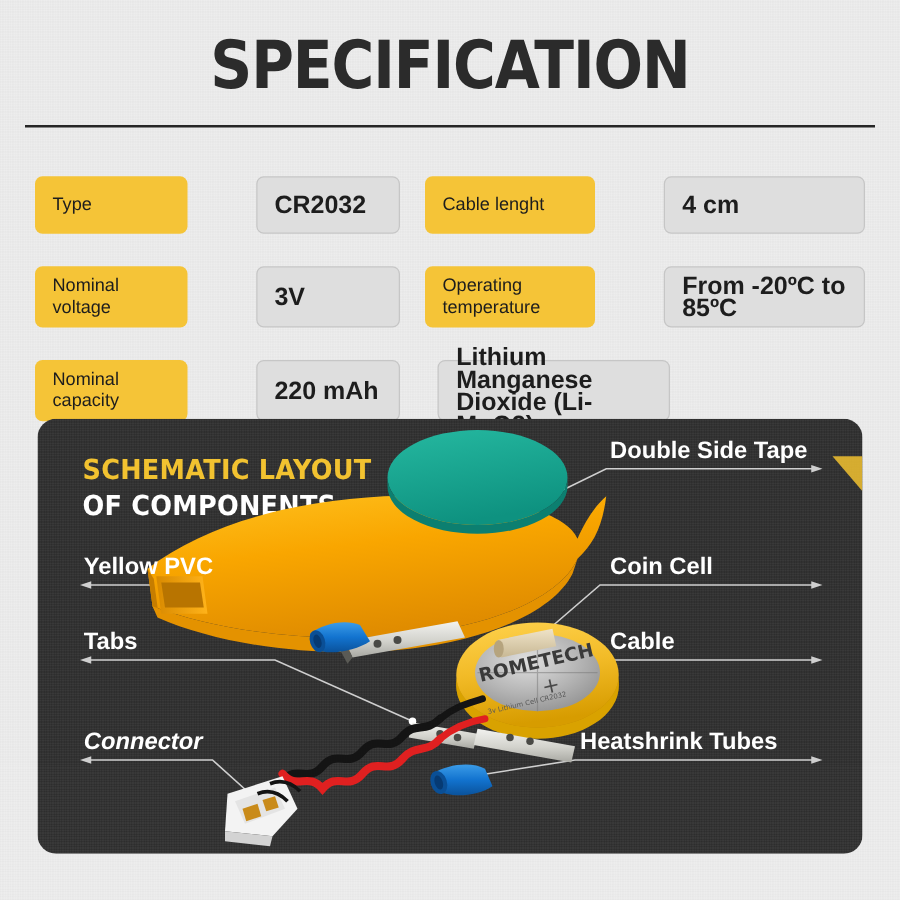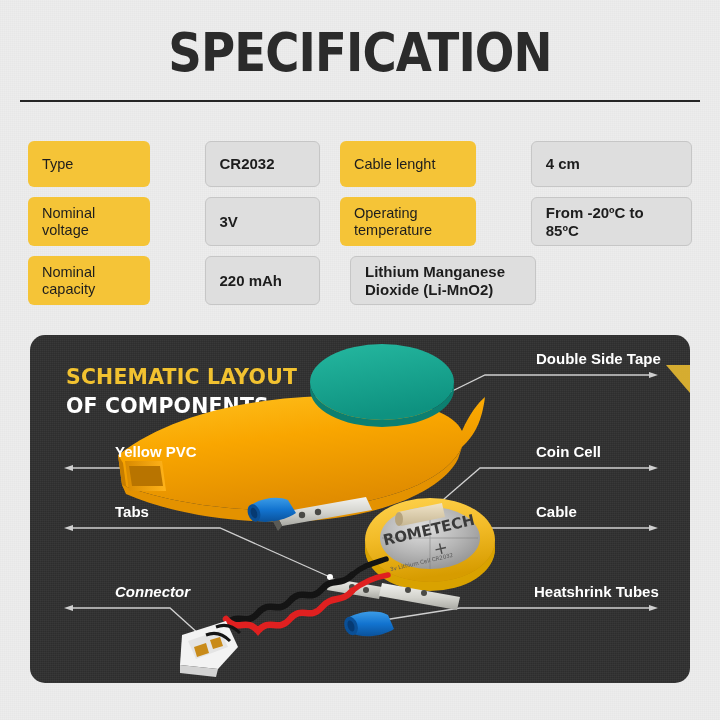--- a/index.html
+++ b/index.html
@@ -34,42 +34,42 @@
   }
 
   
   .spec{
     position:absolute;left:28px;top:141px;width:664px;
   }
   .spec-col{position:absolute;top:0;}
   .spec-col.left{left:0;width:292px;}
   .spec-col.right{left:312px;width:352px;}
 
-  .row{position:relative;margin-bottom:10px;display:flex;gap:45px;}
+  .row{position:relative;margin-bottom:26px;display:flex;gap:45px;}
   .row.r1{height:46px;}
   .row.r2{height:49px;}
   .row.r3{height:49px;}
 
   .cell-label{
     border-radius:6px;
     background:#f5c437;
     color:#1d1d1d;
     display:flex;align-items:center;
     padding:0 14px;
     font-size:14.5px;line-height:17px;
     box-sizing:border-box;
   }
   .cell-value{
     border-radius:6px;
     background:#dedede;
     border:1px solid #c6c6c6;
     color:#1d1d1d;
     display:flex;align-items:center;
     padding:0 14px;
-    font-size:15px;line-height:18px;
+    font-size:20px;line-height:18px;
     font-weight:bold;
     box-sizing:border-box;
   }
   .left .cell-label{width:145px;}
   .left .cell-value{width:137px;margin-left:10px;}
   .right .cell-label{width:156px;}
   .right .cell-value{width:186px;margin-left:10px;}
 
   
   .panel{
@@ -86,21 +86,21 @@
     color:#f2c230;font-weight:bold;font-size:22px;line-height:25px;
     letter-spacing:.2px;font-family:"DejaVu Sans", sans-serif;
     transform:scaleX(.93);transform-origin:left center;
   }
   .panel-head .l2{
     color:#ffffff;font-weight:bold;font-size:22px;line-height:25px;
     letter-spacing:.2px;margin-top:4px;font-family:"DejaVu Sans", sans-serif;
     transform:scaleX(.93);transform-origin:left center;
   }
 
-  .callout{position:absolute;color:#ffffff;font-size:15px;font-weight:bold;white-space:nowrap;margin-left:48px;}
+  .callout{position:absolute;color:#ffffff;font-size:19px;font-weight:bold;white-space:nowrap;}
   .callout.l{text-align:left;}
   .callout.r{text-align:left;}
 
   .art{position:absolute;left:0;top:0;width:660px;height:348px;}
   svg{display:block;}
 </style>
 </head>
 <body>
 
 <div class="page">
@@ -349,16 +349,16 @@
       </g>
     </svg>
 
     <div class="callout l" style="left:37px;top:108px;">Yellow PVC</div>
     <div class="callout l" style="left:37px;top:168px;">Tabs</div>
     <div class="callout l" style="left:37px;top:248px;font-style:italic;">Connector</div>
 
     <div class="callout r" style="left:458px;top:15px;">Double Side Tape</div>
     <div class="callout r" style="left:458px;top:108px;">Coin Cell</div>
     <div class="callout r" style="left:458px;top:168px;">Cable</div>
-    <div class="callout r" style="left:456px;top:248px;">Heatshrink Tubes</div>
+    <div class="callout r" style="left:434px;top:248px;">Heatshrink Tubes</div>
 
   </div>
 </div>
 
 </body></html>

